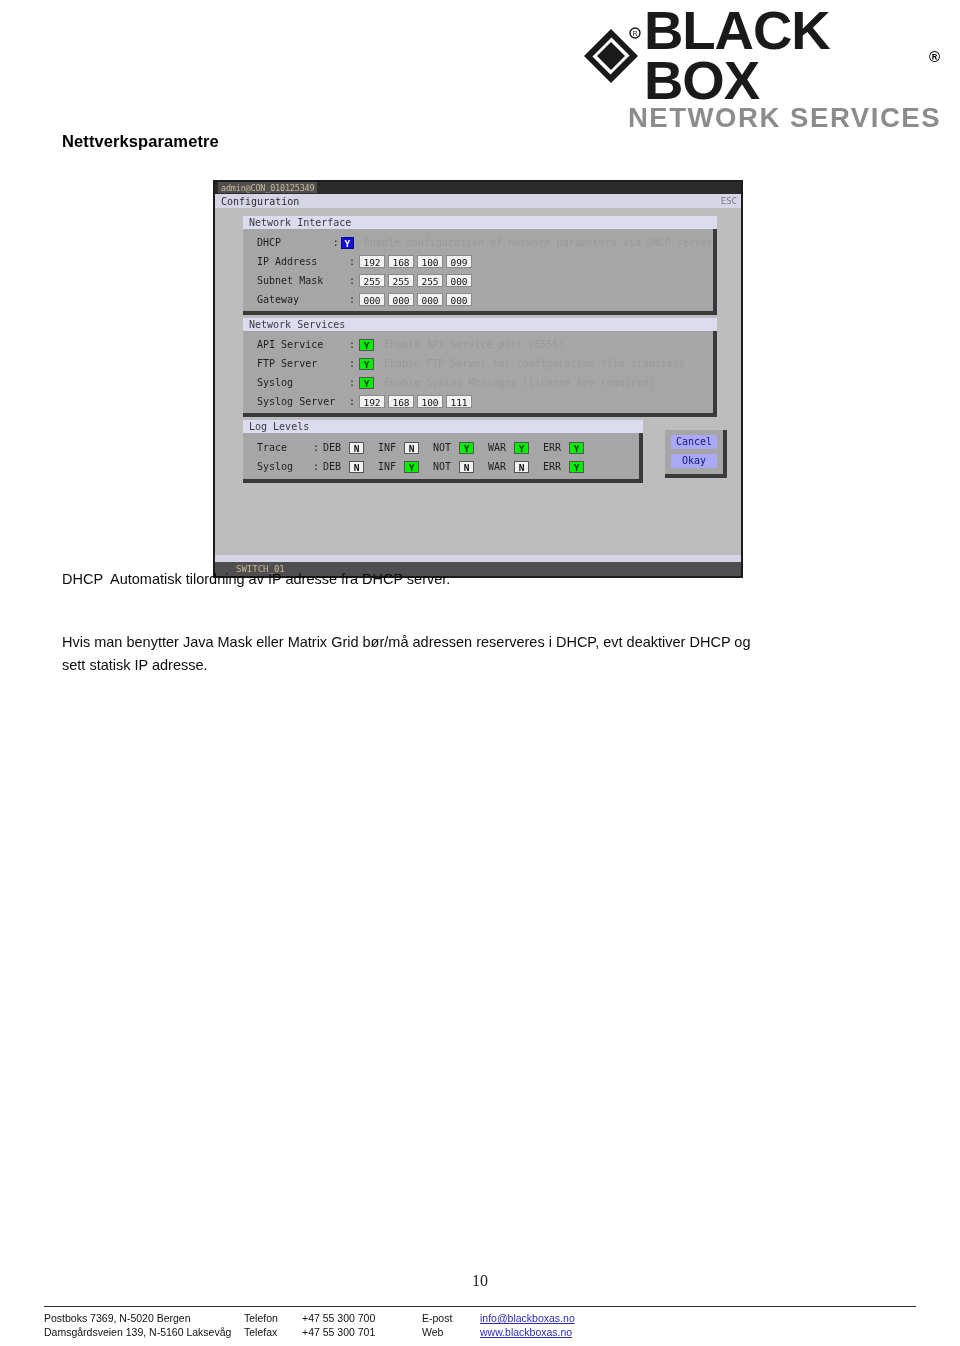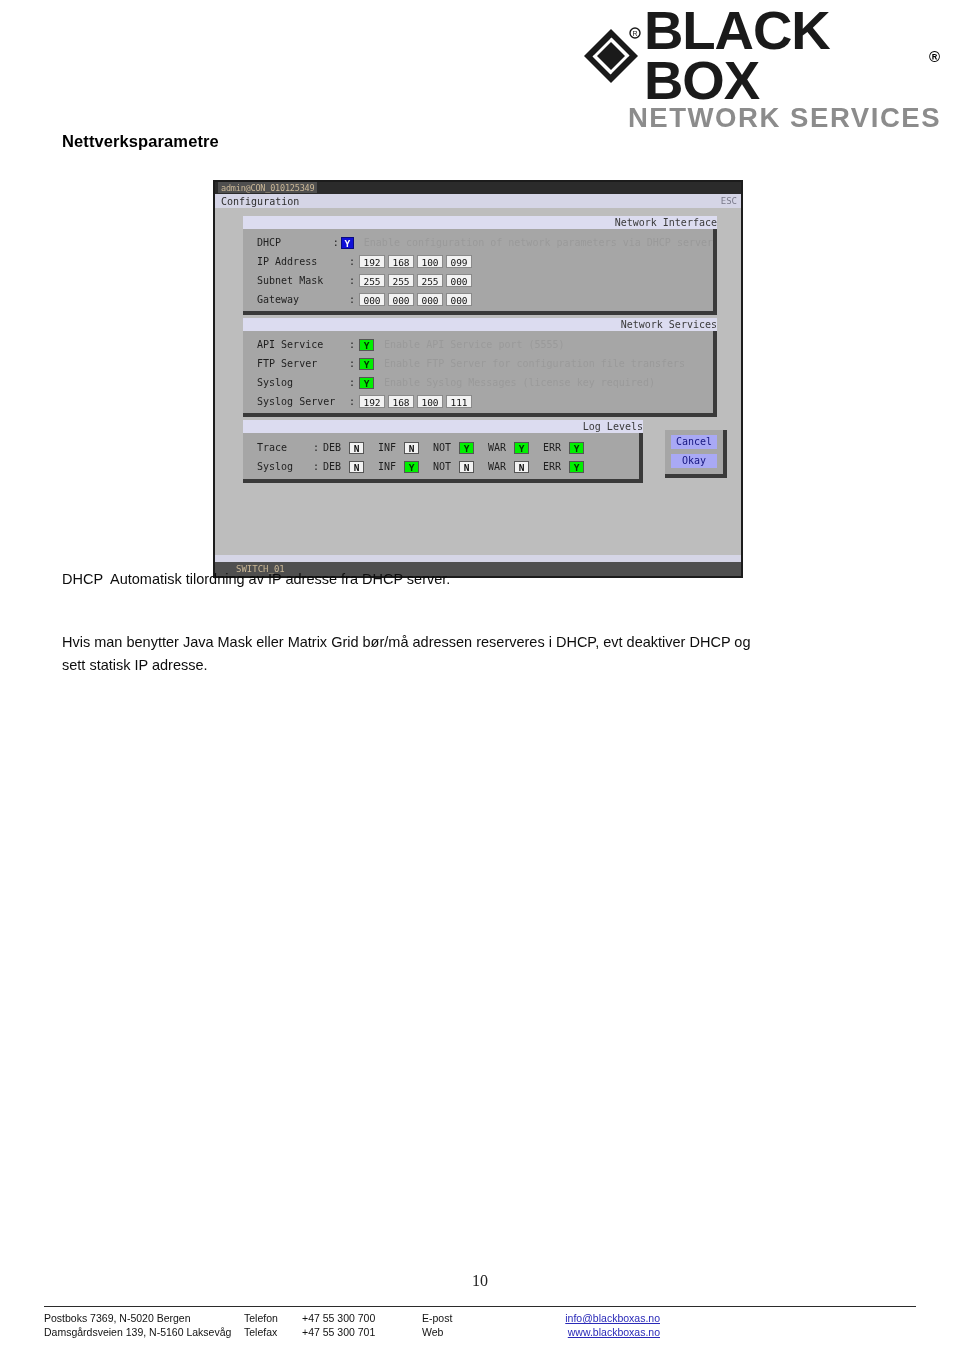--- a/index.html
+++ b/index.html
@@ -74,21 +74,20 @@
     background:#bdbdbd;
   }
 
   
   .group { position:absolute; }
   .group-title {
     background:#dcdcf0; color:#3a3a3a;
     font-size:10px; line-height:13px; height:13px;
     padding-left:6px; letter-spacing:0px;
     white-space:nowrap;
-    text-align:right;
   }
   .group-inner {
     background:#a6a6a6;
     border-right:4px solid #3a3a3a;
     border-bottom:4px solid #3a3a3a;
     position:relative;
   }
 
   .row {
     display:flex; align-items:center;
@@ -176,21 +175,21 @@
     font-size:10.5px; line-height:14px; color:#111;
   }
   .footer-grid { display:flex; }
   .fcol { }
   .fcol.addr   { width:200px; }
   .fcol.telkey { width:58px; }
   .fcol.telval { width:120px; }
   .fcol.webkey { width:58px; }
   .fcol.webval { width:180px; }
   .fcol.right  { flex:1; text-align:right; }
-  .flink { color:#2a2ab8; text-decoration:underline;text-align:right; }
+  .flink { color:#2a2ab8; text-decoration:underline; }
 </style>
 </head>
 <body>
 
 <div class="logo-wrap">
   <div class="logo-row">
     <span class="logo-diamond">
       <svg width="62" height="62" viewBox="0 0 62 62">
         <polygon points="31,4 58,31 31,58 4,31" fill="#1a1a1a"></polygon>
         <polygon points="31,13 49,31 31,49 13,31" fill="#ffffff"></polygon>

